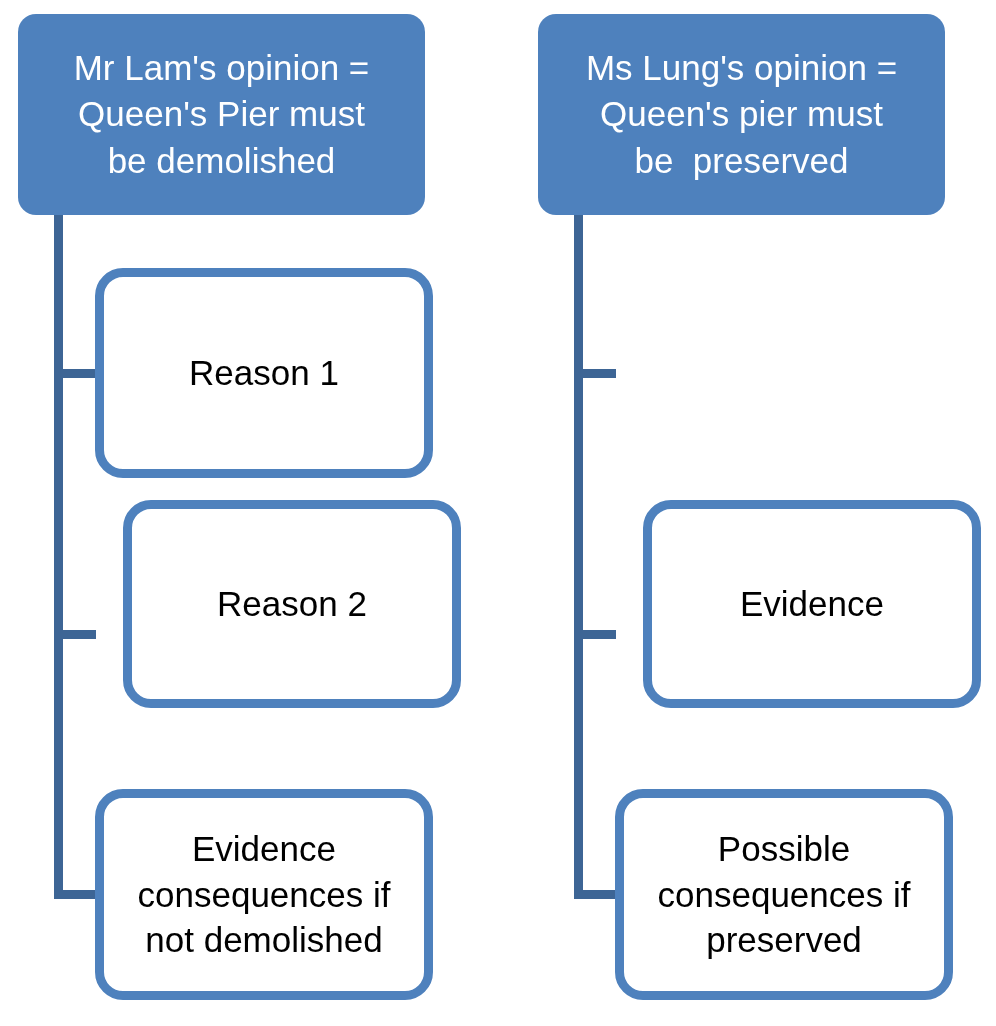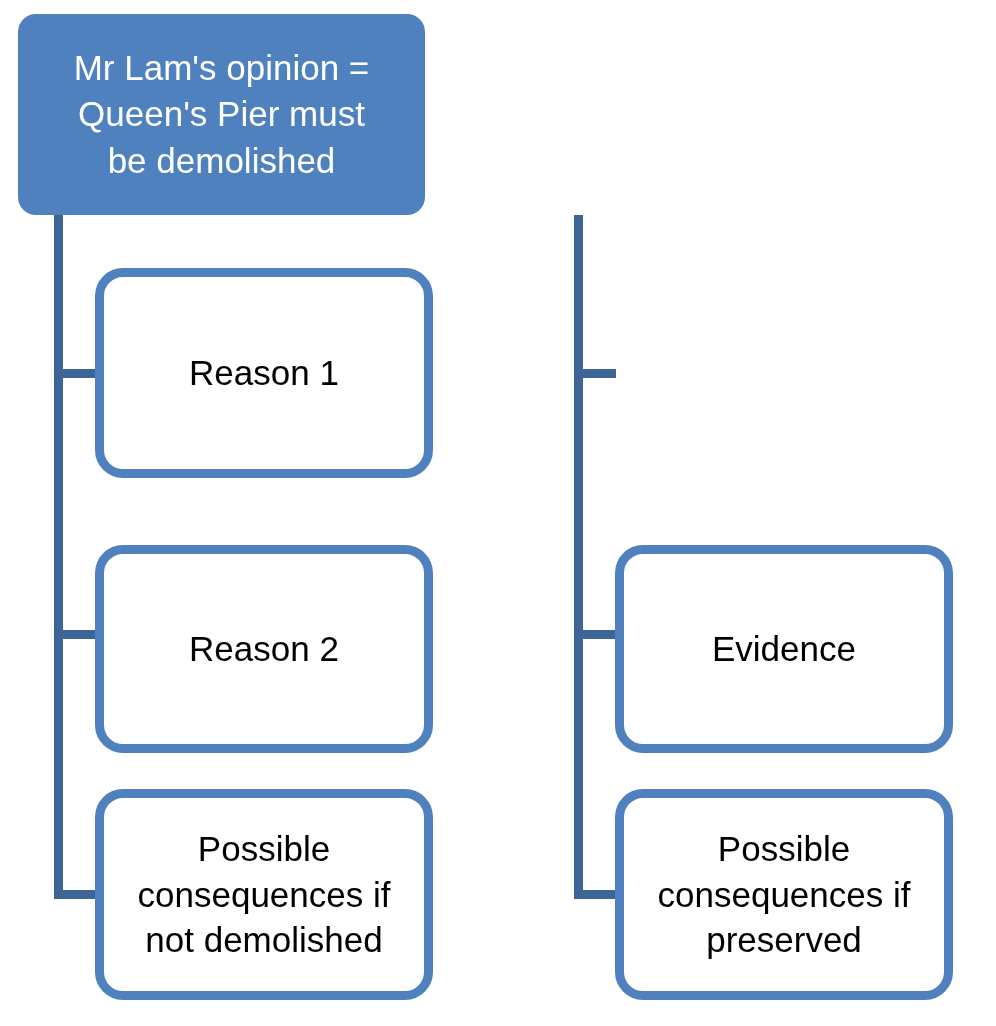--- a/index.html
+++ b/index.html
@@ -75,42 +75,45 @@
     font-size: 35px;
     line-height: 1.3;
     text-align: center;
     display: flex;
     align-items: center;
     justify-content: center;
     box-sizing: border-box;
     padding: 12px 12px;
   }
   .child-box.c1 { top: 268px; height: 210px; }
-  .child-box.c2 { top: 545px; height: 208px; }
+  .child-box.c2 { top: 500px; height: 208px; margin-left: 28px; }
   .child-box.c3 { top: 789px; height: 211px; }
 </style>
 </head>
 <body>
 
 <div class="canvas">
 
   <div class="column left">
     <div class="parent-box">Mr Lam's opinion =
 Queen's Pier must
 be demolished</div>
     <div class="trunk"></div>
     <div class="stub s1"></div>
     <div class="stub s2"></div>
     <div class="stub s3"></div>
     <div class="child-box c1">Reason 1</div>
     <div class="child-box c2">Reason 2</div>
-    <div class="child-box c3">Possible consequences if not demolished</div>
+    <div class="child-box c3">Evidence consequences if not demolished</div>
   </div>
 
   <div class="column right">
+    <div class="parent-box">Ms Lung's opinion =
+Queen's pier must
+be  preserved</div>
     <div class="trunk"></div>
     <div class="stub s1"></div>
     <div class="stub s2"></div>
     <div class="stub s3"></div>
     <div class="child-box c2">Evidence</div>
     <div class="child-box c3">Possible consequences if preserved</div>
   </div>
 
 </div>
 

